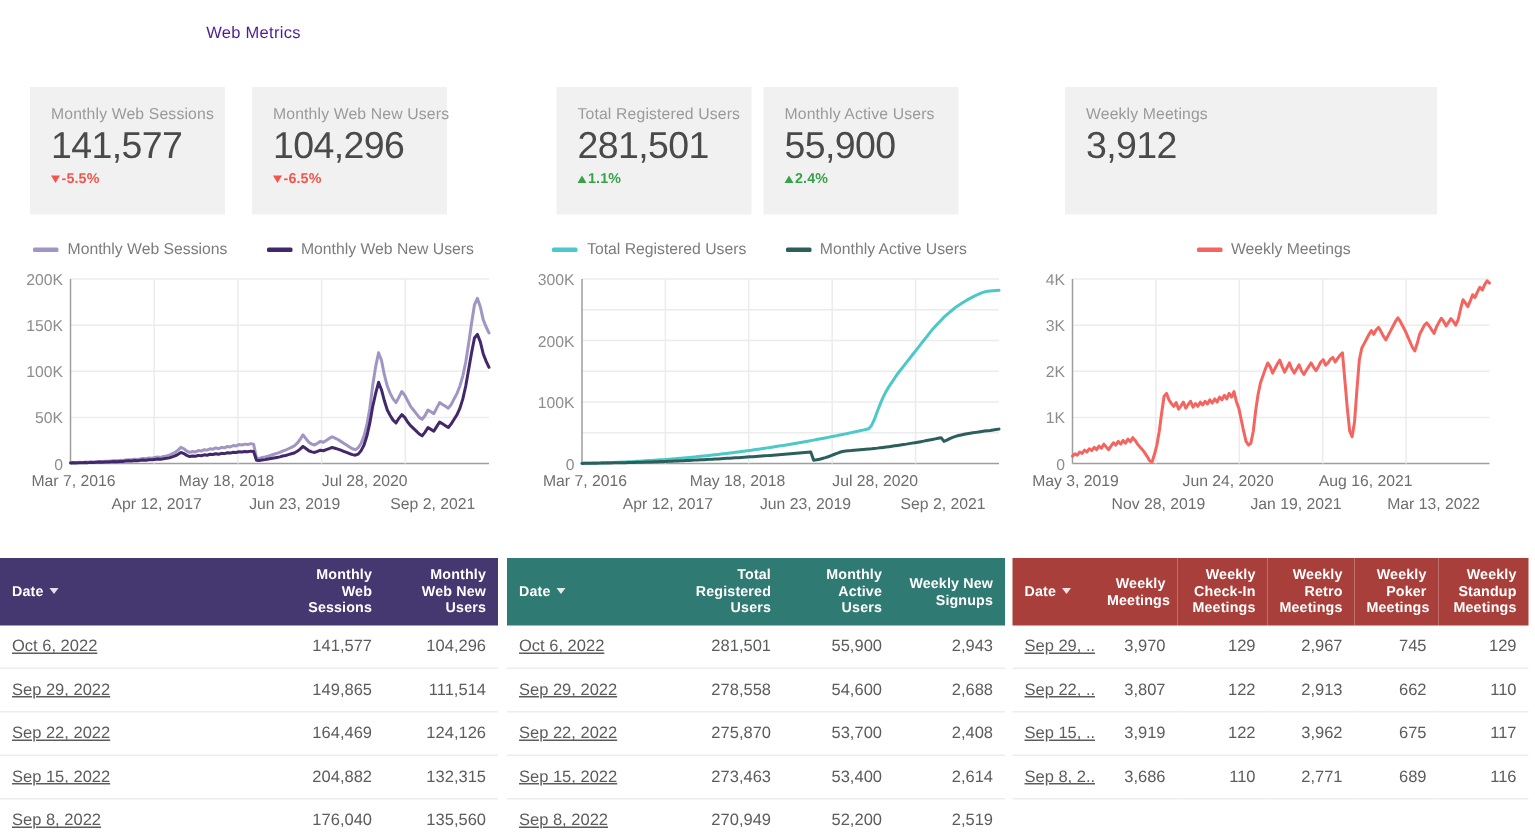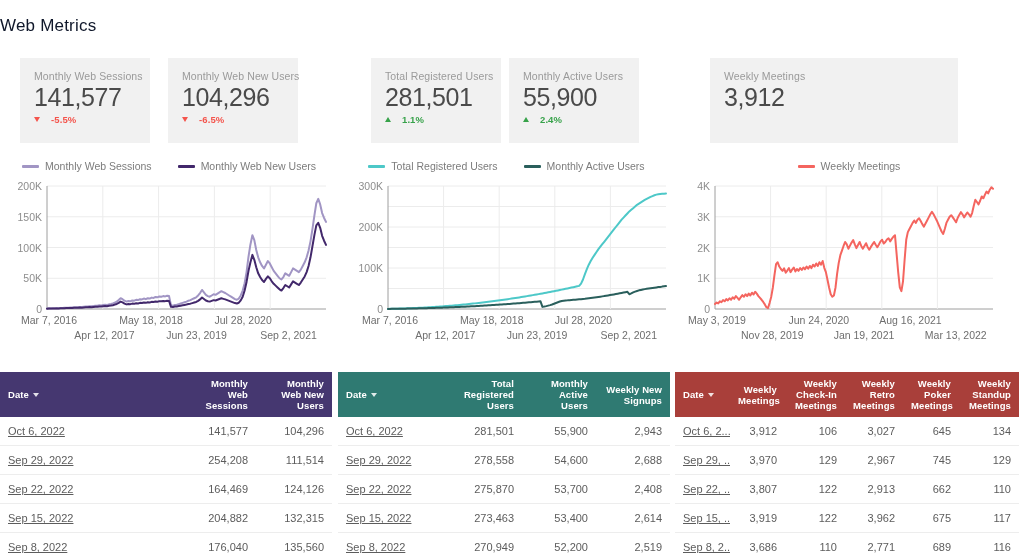--- a/index.html
+++ b/index.html
@@ -11,41 +11,41 @@
   }
   .dashboard { position: relative; width: 1023px; height: 556px; }
 
   .panel { position: absolute; top: 0; height: 556px; }
   #panel-web     { left: 0px;   width: 338px; }
   #panel-user    { left: 338px; width: 337px; }
   #panel-meeting { left: 675px; width: 348px; }
 
   .panel-title {
     position: absolute; top: 16px; left: 0; width: 100%;
-    text-align: left; font-size: 17px; color: #0f172a;
+    text-align: center; font-size: 11px; color: #4c1d95;
     letter-spacing: .2px;
   }
 
   
   .cards { position: absolute; top: 58px; left: 0; width: 100%; height: 85px; }
   .card {
     position: absolute; top: 0; height: 85px;
     background: #f1f1f1; padding: 12px 0 0 14px;
   }
   .card-label {
     font-size: 10.5px; color: #9a9a9a; letter-spacing: .1px;
     white-space: nowrap;
   }
   .card-value {
     font-size: 25px; color: #4a4a4a; font-weight: 400;
     line-height: 31px; letter-spacing: -.4px;
   }
   .card-delta {
     font-size: 9.5px; font-weight: 700; letter-spacing: .1px;
-    display: flex; align-items: center; gap: 11px; margin-top: 1px;
+    display: flex; align-items: center; gap: 1px; margin-top: 1px;
   }
   .arrow { display: inline-block; width: 0; height: 0; }
   .arrow.down { border-left: 3px solid transparent; border-right: 3px solid transparent; border-top: 5px solid currentColor; }
   .arrow.up   { border-left: 3px solid transparent; border-right: 3px solid transparent; border-bottom: 5px solid currentColor; }
   .neg { color: #f4544c; }
   .pos { color: #37a24a; }
 
   
   .legend {
     position: absolute; top: 160px; left: 0; width: 100%;
@@ -156,21 +156,21 @@
           </tr>
         </thead>
         <tbody>
           <tr>
             <td class="c-date">Oct 6, 2022</td>
             <td class="c-num">141,577</td>
             <td class="c-num">104,296</td>
           </tr>
           <tr>
             <td class="c-date">Sep 29, 2022</td>
-            <td class="c-num">254,208</td>
+            <td class="c-num">149,865</td>
             <td class="c-num">111,514</td>
           </tr>
           <tr>
             <td class="c-date">Sep 22, 2022</td>
             <td class="c-num">164,469</td>
             <td class="c-num">124,126</td>
           </tr>
           <tr>
             <td class="c-date">Sep 15, 2022</td>
             <td class="c-num">204,882</td>
@@ -345,28 +345,20 @@
             <th class="th-date"><span>Date</span><span class="caret"></span></th>
             <th class="th-num"><span>Weekly Meetings</span></th>
             <th class="th-num"><span>Weekly Check-In Meetings</span></th>
             <th class="th-num"><span>Weekly Retro Meetings</span></th>
             <th class="th-num"><span>Weekly Poker Meetings</span></th>
             <th class="th-num"><span>Weekly Standup Meetings</span></th>
           </tr>
         </thead>
         <tbody>
           <tr>
-            <td class="c-date">Oct 6, 2...</td>
-            <td class="c-num">3,912</td>
-            <td class="c-num">106</td>
-            <td class="c-num">3,027</td>
-            <td class="c-num">645</td>
-            <td class="c-num">134</td>
-          </tr>
-          <tr>
             <td class="c-date">Sep 29, ...</td>
             <td class="c-num">3,970</td>
             <td class="c-num">129</td>
             <td class="c-num">2,967</td>
             <td class="c-num">745</td>
             <td class="c-num">129</td>
           </tr>
           <tr>
             <td class="c-date">Sep 22, ...</td>
             <td class="c-num">3,807</td>

